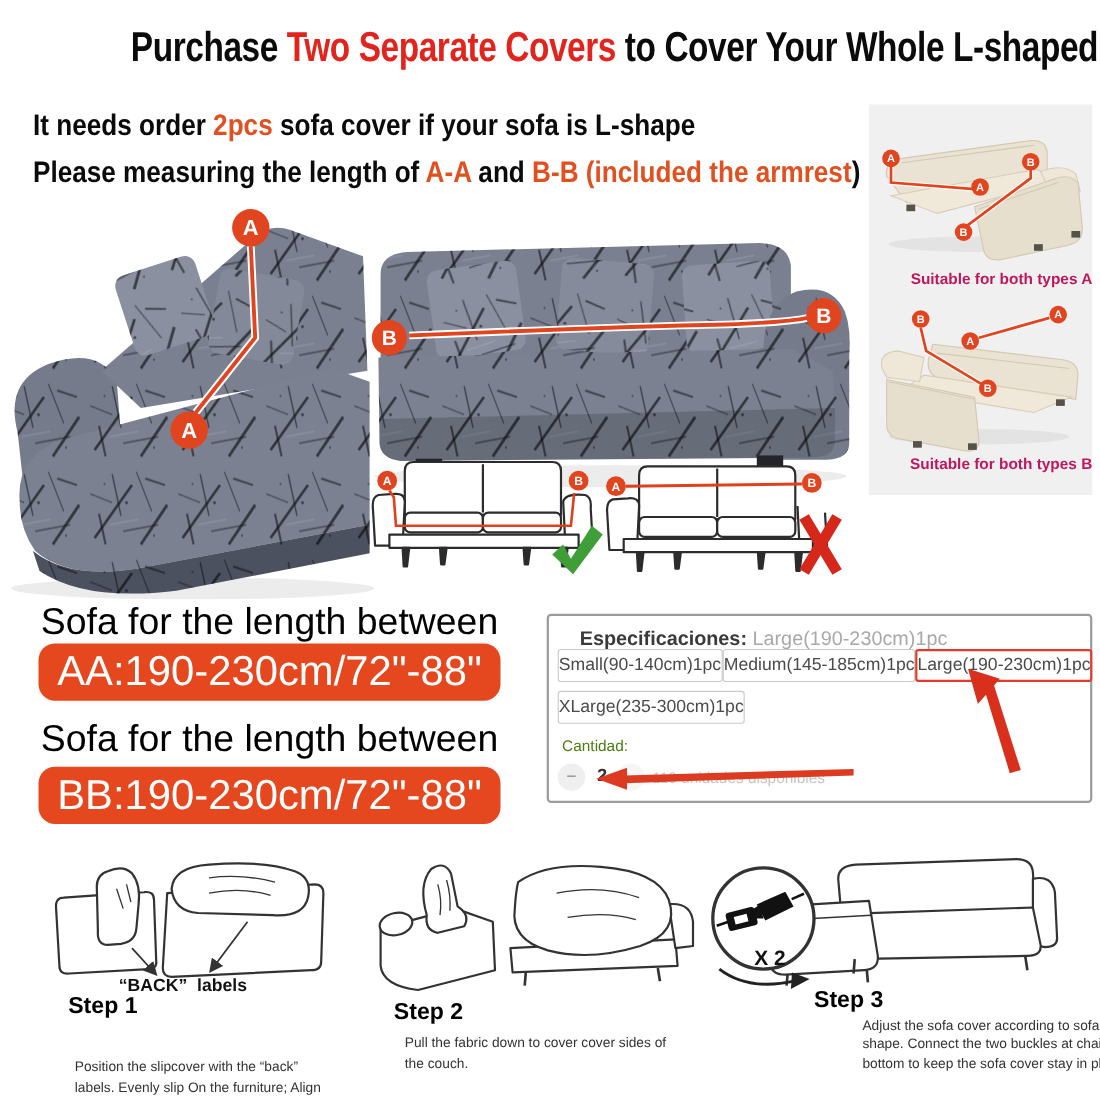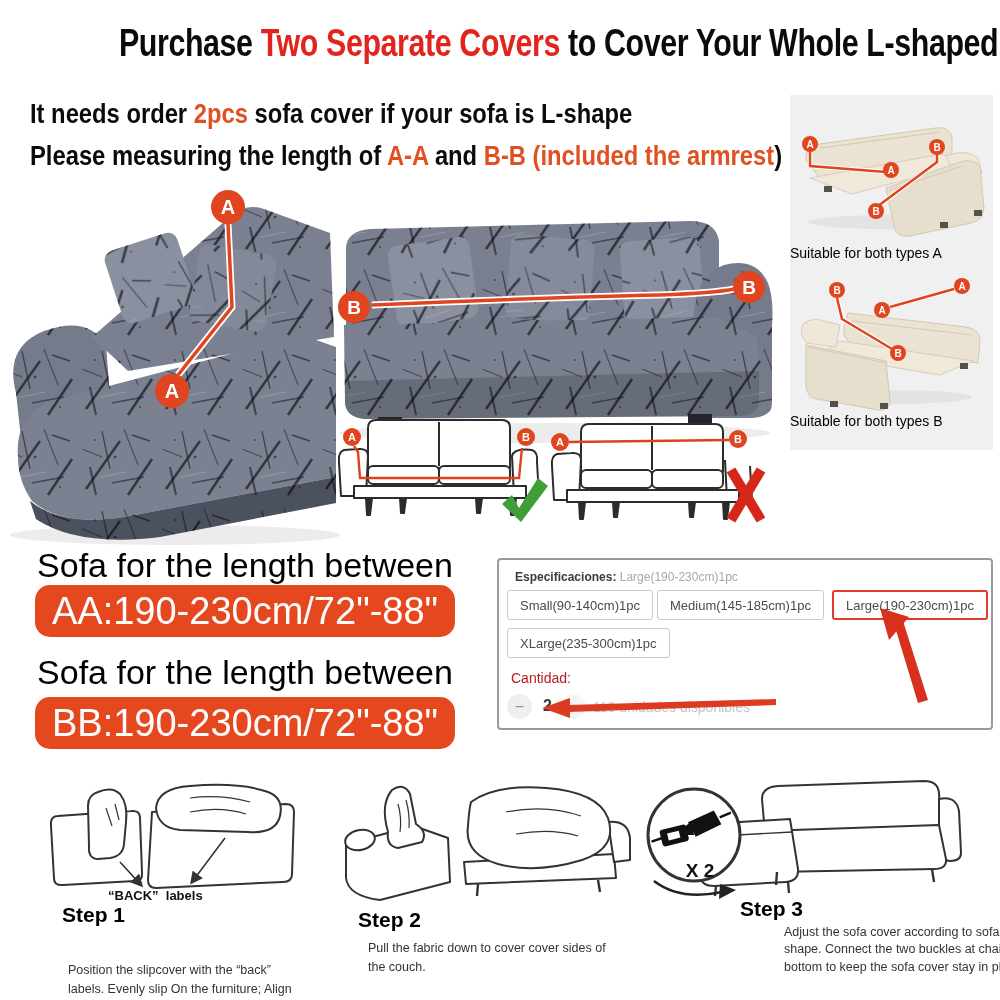--- a/index.html
+++ b/index.html
@@ -13,63 +13,63 @@
   .c-red{color:#e2241e;}
   .c-orange{color:#e05020;}
 
   
   .intro{left:30px;font-weight:bold;font-size:27px;white-space:nowrap;transform-origin:left center;transform:scaleX(.88);color:#0b0b0b;}
   .intro1{top:99px;}
   .intro2{top:141px;}
 
   
   .side-panel{left:790px;top:95px;width:203px;height:355px;background:#f0f0f0;}
-  .side-caption{position:absolute;left:0;width:203px;text-align:left;font-weight:normal;font-size:14px;color:#000000;}
+  .side-caption{position:absolute;left:0;width:203px;text-align:right;font-weight:bold;font-size:14px;color:#be185d;}
   .side-caption.a{top:150px;}
   .side-caption.b{top:318px;}
 
   
   .size-caption{left:35px;width:420px;text-align:center;font-size:34px;color:#000;}
   .size-caption.one{top:546px;}
   .size-caption.two{top:653px;}
   .size-banner{left:35px;width:420px;height:52px;background:#e5481f;border-radius:15px;color:#fff;
                font-size:38px;display:flex;align-items:center;justify-content:center;white-space:nowrap;}
   .size-banner.one{top:585px;}
   .size-banner.two{top:697px;}
 
   
   .spec{left:497px;top:558px;width:492px;height:168px;background:#fff;border:2px solid #9b9b9b;border-radius:4px;}
-  .spec-row{position:absolute;left:16px;top:10px;font-size:12px;font-weight:bold;color:#3a3a3a;white-space:nowrap;}
+  .spec-row{position:absolute;left:28px;top:10px;font-size:18px;font-weight:bold;color:#3a3a3a;white-space:nowrap;}
   .spec-selected{font-weight:normal;color:#a8a8a8;}
   .opt{position:absolute;height:30px;border:1px solid #c9c9c9;border-radius:3px;background:#fff;
-       font-size:13px;color:#4a4a4a;padding:0 12px;display:flex;align-items:center;white-space:nowrap;
+       font-size:16px;color:#4a4a4a;padding:0 0;display:flex;align-items:center;white-space:nowrap;
        font-family:"Liberation Sans","DejaVu Sans",sans-serif;}
   .opt.sel{border:2px solid #e23b2e;}
   .opt.o1{left:8px;top:30px;}
   .opt.o2{left:158px;top:30px;}
   .opt.o3{left:333px;top:30px;}
   .opt.o4{left:8px;top:68px;}
-  .qty-label{position:absolute;left:12px;top:110px;font-size:14px;color:#b91c1c;}
+  .qty-label{position:absolute;left:12px;top:110px;font-size:14px;color:#4d7c0f;}
   .circle-btn{position:absolute;width:25px;height:25px;border-radius:50%;background:#efefef;color:#8a8a8a;
               font-size:16px;display:flex;align-items:center;justify-content:center;border:none;}
   .minus{left:8px;top:134px;}
   .plus{left:62px;top:134px;opacity:.55;}
   .qty-num{position:absolute;left:44px;top:137px;font-size:16px;font-weight:bold;color:#333;}
   .stock{position:absolute;left:94px;top:139px;font-size:14px;color:#c4c4c4;white-space:nowrap;}
 
   
   .step-title{font-size:21px;font-weight:bold;color:#000000;}
   .st1{left:62px;top:903px;}
   .st2{left:358px;top:908px;}
   .st3{left:740px;top:897px;}
   .step-text{font-size:12.5px;line-height:1.55;color:#333;}
   .sx1{left:68px;top:933px;width:232px;margin-top:28px;}
   .sx2{left:368px;top:939px;width:250px;}
   .sx3{left:740px;top:924px;width:248px;line-height:1.38;margin-left:44px;}
-  .s1-note{left:108px;top:888px;font-size:13px;font-weight:bold;color:#111;white-space:pre;}
+  .s1-note{left:108px;top:888px;font-size:16px;font-weight:bold;color:#111;white-space:pre;}
 
   svg{display:block;}
 </style>
 </head>
 <body>
 
 <div class="page">
 
   <div class="abs title">
     <span class="title-inner"><span>Purchase </span><span class="c-red">Two Separate Covers</span><span> to Cover Your Whole L-shaped Sofa</span></span>

